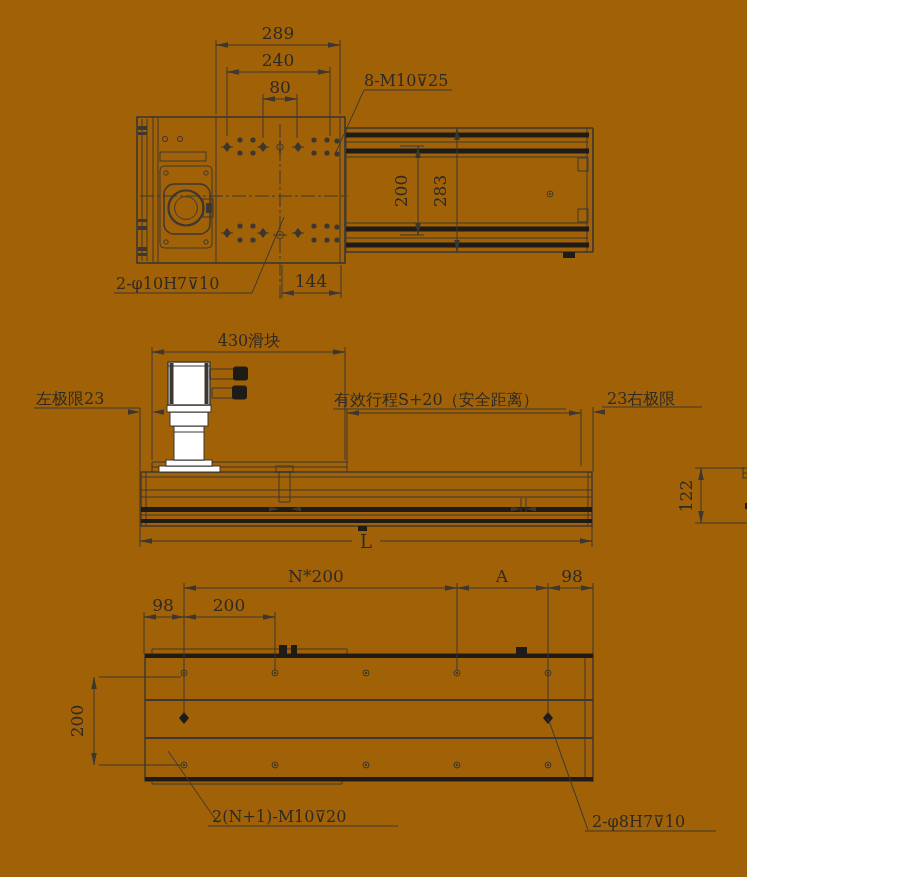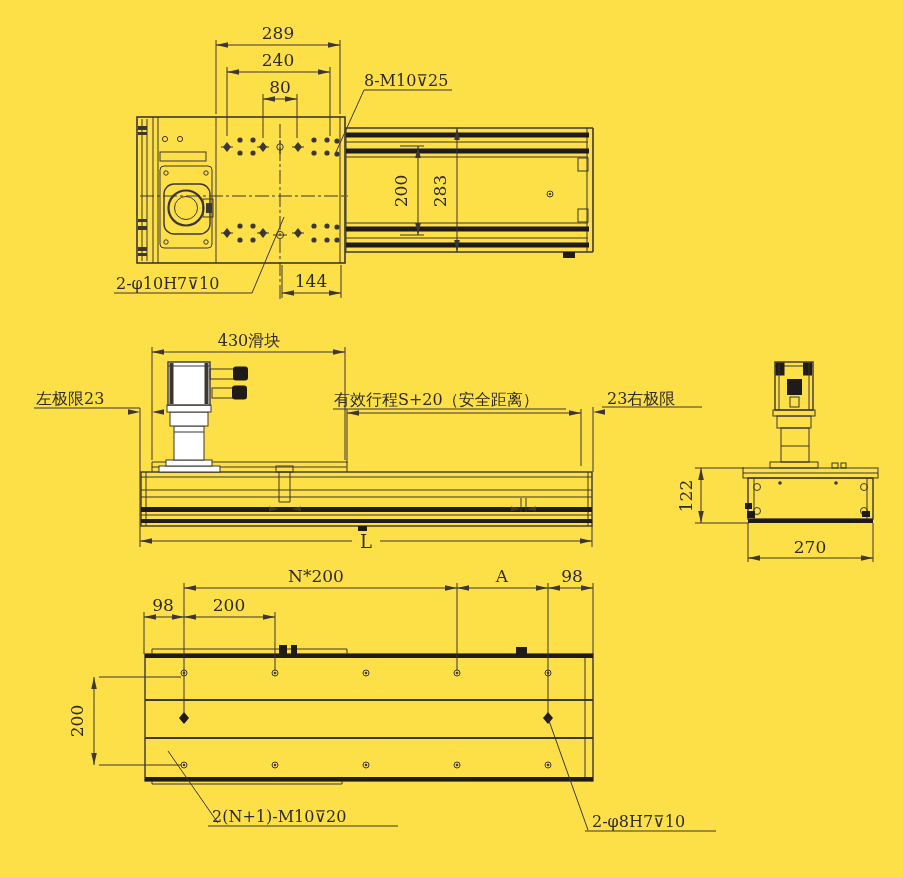--- a/index.html
+++ b/index.html
@@ -1,16 +1,16 @@
 <!DOCTYPE html>
 <html><head>
 <meta charset="utf-8">
 <style>
   html,body{margin:0;padding:0;background:#ffffff;}
-  .canvas{position:relative;width:903px;height:877px;background:#fde047;overflow:hidden;}
+  .canvas{position:relative;width:747px;height:877px;background:#a16207;overflow:hidden;}
   svg{position:absolute;left:0;top:0;}
   text{font-family:"DejaVu Serif","Liberation Serif",serif;fill:#2f2a25;}
   .dim{font-size:17px;}
   .dimcn{font-size:16px;}
   .dimL{font-size:18px;}
   .lbl{font-size:16px;}
 </style>
 </head>
 <body>
 

